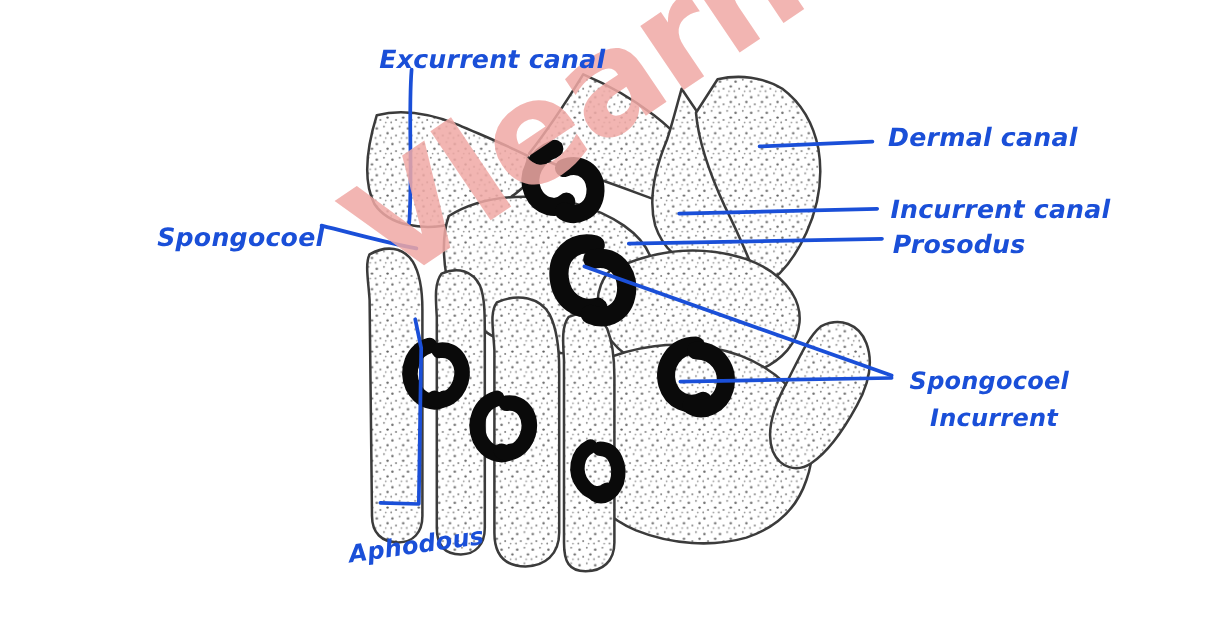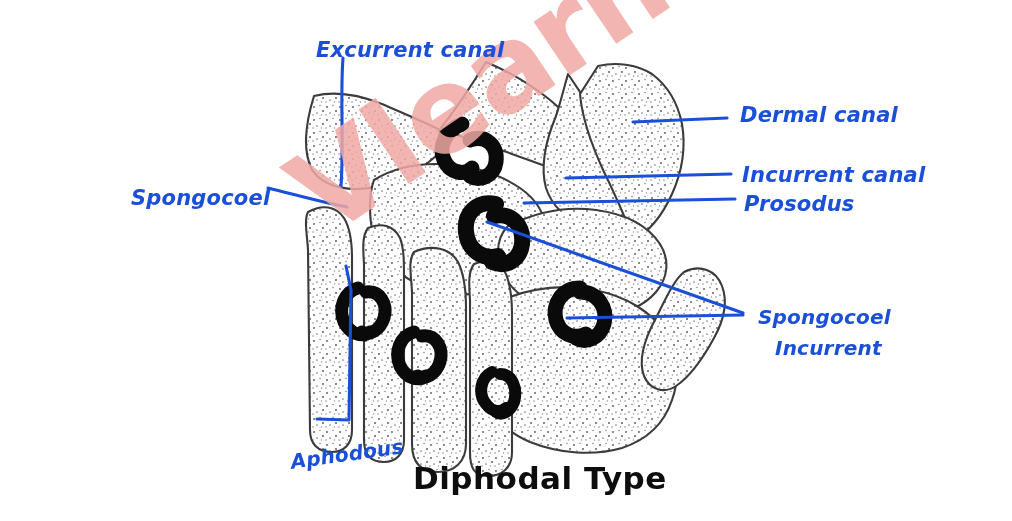--- a/index.html
+++ b/index.html
@@ -158,15 +158,14 @@
   <div class="lbl sz21" style="left:744px;top:192px;">Prosodus</div>
 
   <div class="lbl sz21" style="left:131px;top:186px;">Spongocoel</div>
 
   <div class="lbl sz20" style="left:758px;top:305px;">Spongocoel</div>
 
   <div class="lbl sz20" style="left:775px;top:336px;">Incurrent</div>
 
   <div class="lbl sz20" style="left:289px;top:450px;transform:rotate(-8deg);transform-origin:left top;">Aphodous</div>
 
-  <div class="title" style="left:413px;top:460px;">Diphodal Type</div>
 
 </div>
 
 </body></html>

